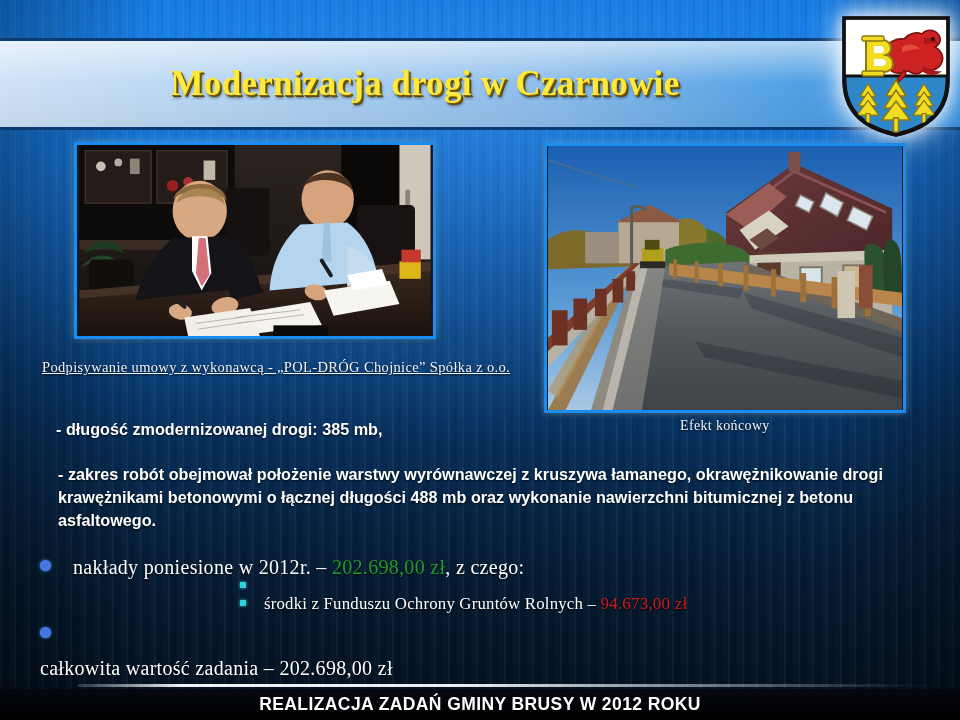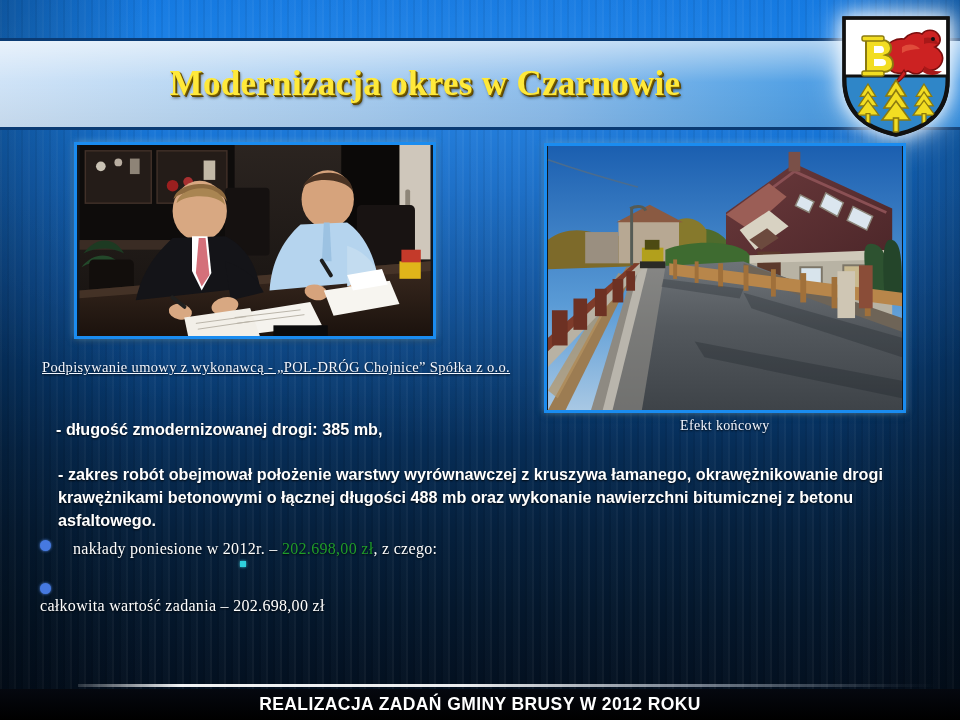--- a/index.html
+++ b/index.html
@@ -165,24 +165,25 @@
     flex: 0 0 auto;
     width: 11px; height: 11px;
     border-radius: 50%;
     background: #4679e0;
     box-shadow: 0 0 3px rgba(90,150,255,.9);
     margin-right: 22px;
     position: relative;
     top: -3px;
   }
   .b-text {
-    font-size: 16px;
+    font-size: 20px;
     letter-spacing: .3px;
     text-shadow: 0 1px 2px rgba(0,0,0,.8);
     white-space: nowrap;
+    margin-top: 16px;
   }
   .amount-green { color: #1f9c2a; }
   .amount-red   { color: #d01a16; font-size: 17px; }
 
   .sub-list {
     margin: 6px 0 10px 0;
     padding: 0;
   }
   .sub-row {
     display: flex;
@@ -249,21 +250,21 @@
 
 <div id="slide">
 
   <div class="bg-base"></div>
   <div class="bg-stripes"></div>
   <div class="bg-vignette"></div>
 
   <div class="header-band">
     <div class="header-sheen"></div>
   </div>
-  <div class="slide-title">Modernizacja  okres  w  Czarnowie</div>
+  <div class="slide-title">Modernizacja  drogi  w  Czarnowie</div>
 
   <div class="emblem-wrap">
     <svg viewBox="0 0 116 124" xmlns="http://www.w3.org/2000/svg">
       <path d="M6 4 H110 V66 C110 96 92 114 58 121 C24 114 6 96 6 66 Z" fill="#ffffff" stroke="#111111" stroke-width="3"></path>
       <path d="M7 62 H109 V66 C109 96 91 113 58 120 C25 113 7 96 7 66 Z" fill="#2f86c8" stroke="#111111" stroke-width="3"></path>
 
       <g>
         <path d="M52 56 C44 52 42 44 46 36 C50 28 58 24 66 25 C70 20 78 17 84 20
                  C88 15 96 15 100 20 C104 25 102 31 97 33 C103 36 106 42 104 48
                  C101 56 93 58 86 55 C84 59 79 61 74 59 L70 57 C64 60 57 60 52 56 Z" fill="#cc2222" stroke="#7a0f0f" stroke-width="1.6"></path>
@@ -508,20 +509,24 @@
 
     <div class="b-row">
       <span class="b-dot"></span>
       <span class="b-text"><span>nakłady  poniesione  w 2012r. – </span><span class="amount-green">202.698,00 zł</span><span>, z czego:</span></span>
     </div>
 
     <div class="sub-list">
       <div class="sub-row">
         <span class="sub-dot"></span>
       </div>
+      <div class="sub-row">
+        <span class="sub-dot"></span>
+        <span class="sub-text"><span>środki z Funduszu Ochrony Gruntów Rolnych – </span><span class="amount-red">94.673,00 zł</span></span>
+      </div>
     </div>
 
     <div class="b-row gap-row">
       <span class="b-dot"></span>
       <span class="b-text">całkowita wartość zadania  –  202.698,00 zł</span>
     </div>
 
 
   </div>
 

